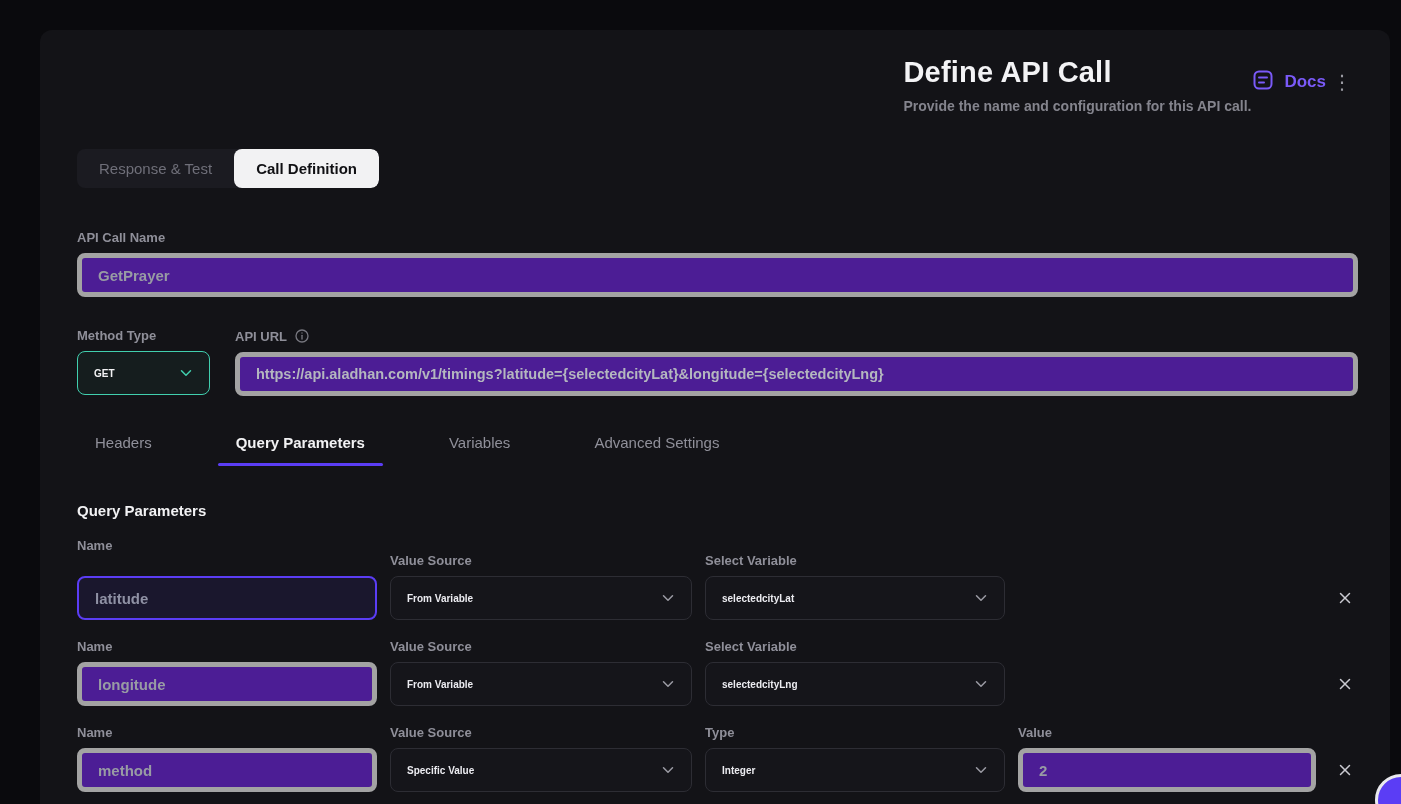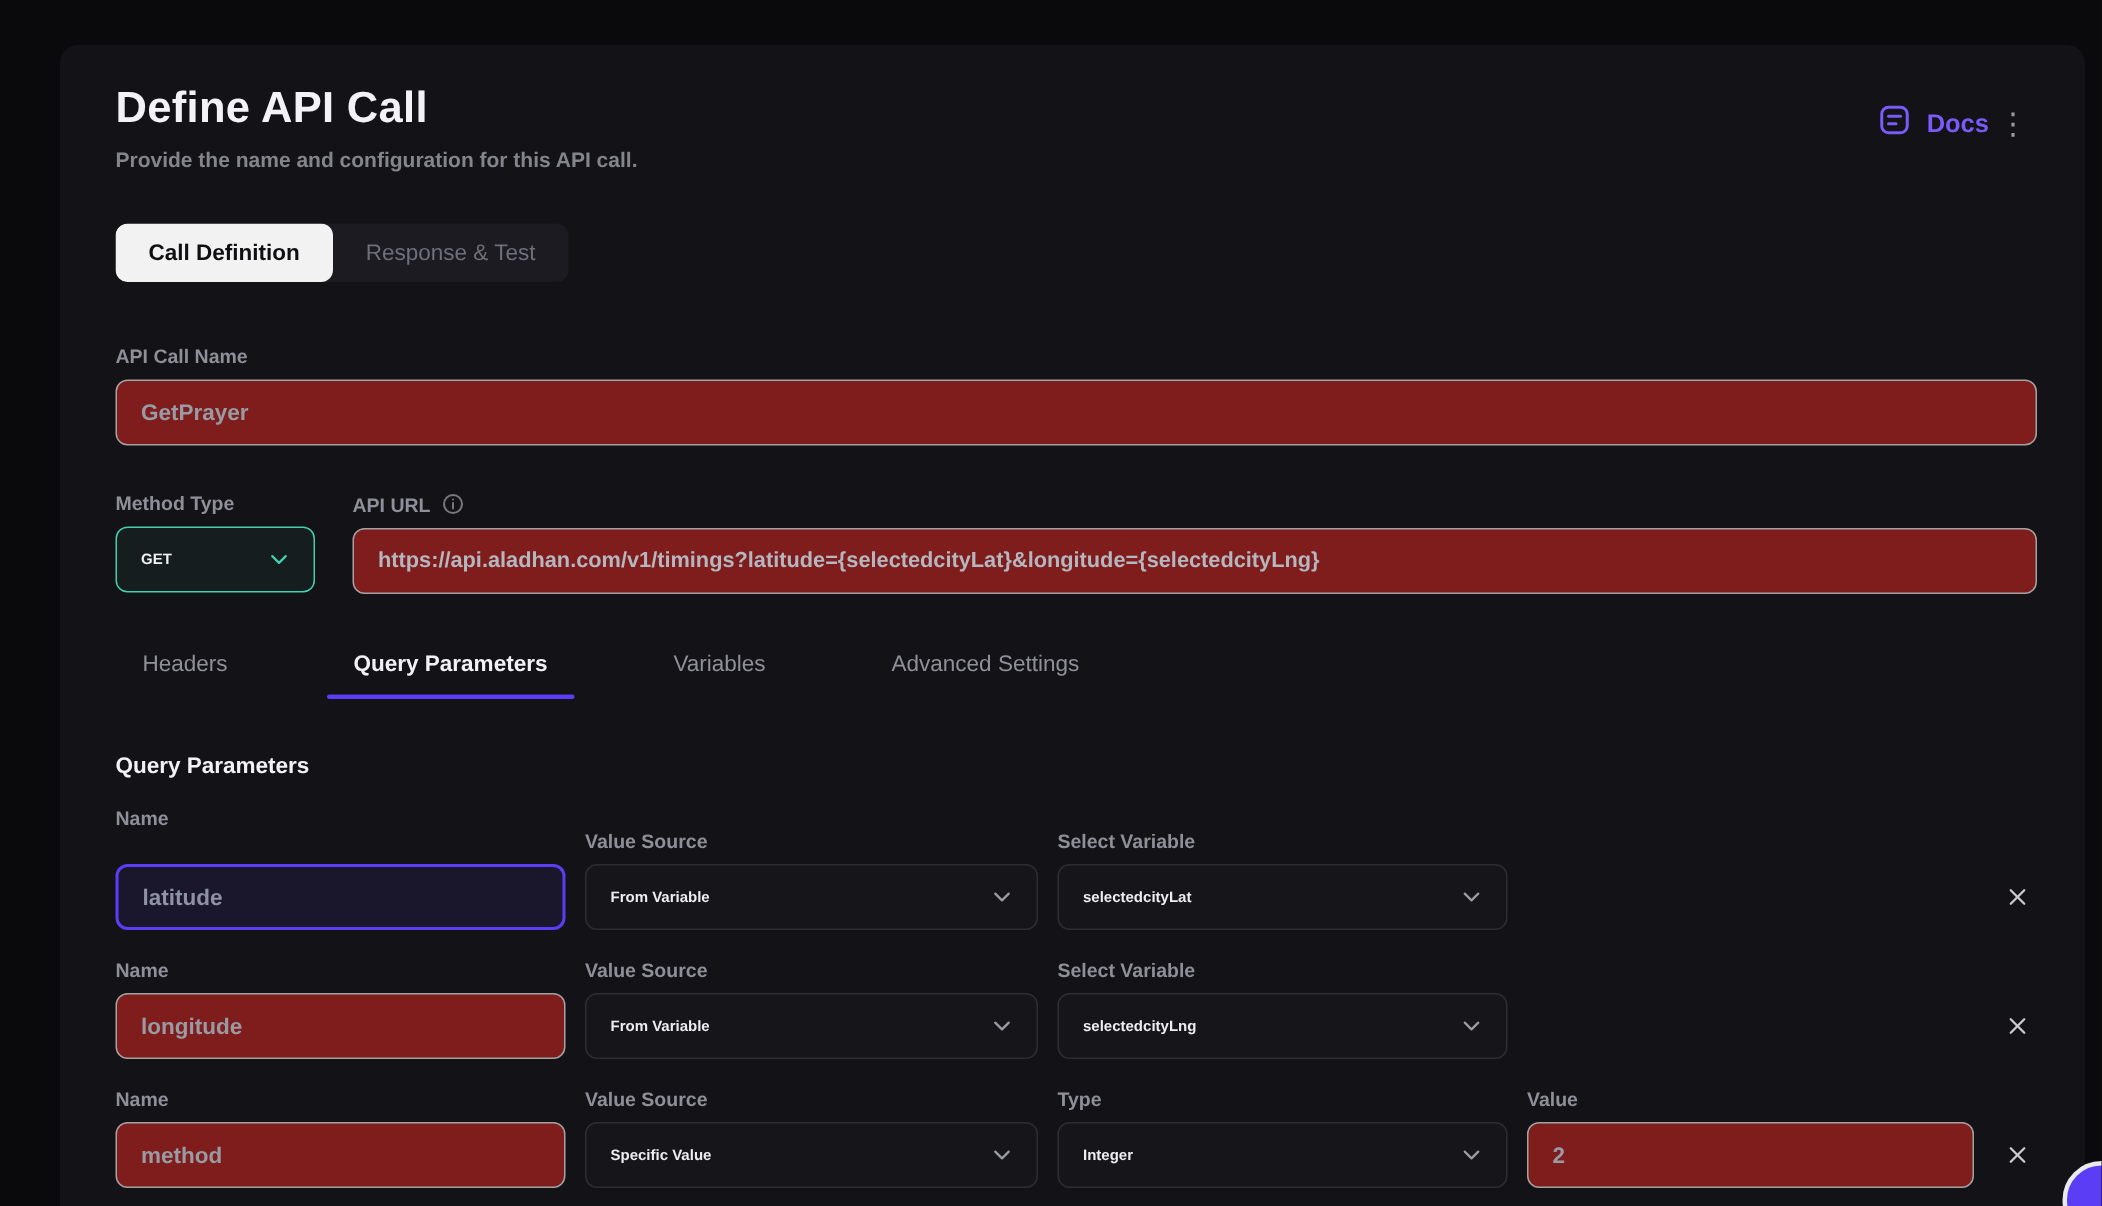--- a/index.html
+++ b/index.html
@@ -13,21 +13,21 @@
   .panel {
     position: absolute;
     left: 40px; top: 30px; right: 11px;
     height: 860px;
     background: #131317;
     border-radius: 12px;
     padding: 0 32px 0 37px;
   }
   
   .panel-header {
-    display: flex; justify-content: space-between; align-items: flex-start;
+    display: flex; justify-content: flex-end; align-items: flex-start;
     padding-top: 26px;
   }
   .page-title {
     color: #f3f3f5; font-size: 29px; font-weight: bold; letter-spacing: .2px;
   }
   .page-subtitle {
     color: #84848d; font-size: 14px; margin-top: 9px; font-weight: bold;
   }
   .header-actions { display: flex; align-items: center; margin-top: 12px; }
   .docs-link { display: flex; align-items: center; gap: 9px; cursor: pointer; }
@@ -43,21 +43,21 @@
     border-radius: 8px; white-space: nowrap;
   }
   .main-tab.active { background: #f2f2f3; color: #101013; font-weight: bold; }
   
   .field-label {
     color: #8f8f99; font-size: 13px; font-weight: bold; margin-bottom: 8px;
     display: flex; align-items: center; gap: 7px;
   }
   .text-input {
     width: 100%; height: 44px;
-    background: #7f1d1d; border: 1px solid #a3a3a3; border-radius: 8px;
+    background: #4c1d95; border: 5px solid #a3a3a3; border-radius: 8px;
     color: #989ba4; font-size: 15px; font-weight: bold;
     font-family: "Liberation Sans", sans-serif;
     padding: 0 16px; outline: none;
   }
   .text-input.focused {
     border: 2px solid #5b3df5;
     background: rgba(91,61,245,0.10);
     color: #8f91a4;
     margin-top: 15px;
   }
@@ -129,22 +129,22 @@
           </svg>
         </span>
         <span class="docs-label">Docs</span>
       </div>
       <div class="kebab">⋮</div>
     </div>
   </div>
 
   
   <div class="main-tabs">
+    <div class="main-tab">Response &amp; Test</div>
     <div class="main-tab active">Call Definition</div>
-    <div class="main-tab">Response &amp; Test</div>
   </div>
 
   
   <div class="name-field-block">
     <div class="field-label">API Call Name</div>
     <input class="text-input" type="text" value="GetPrayer" style="">
   </div>
 
   
   <div class="method-url-row">

